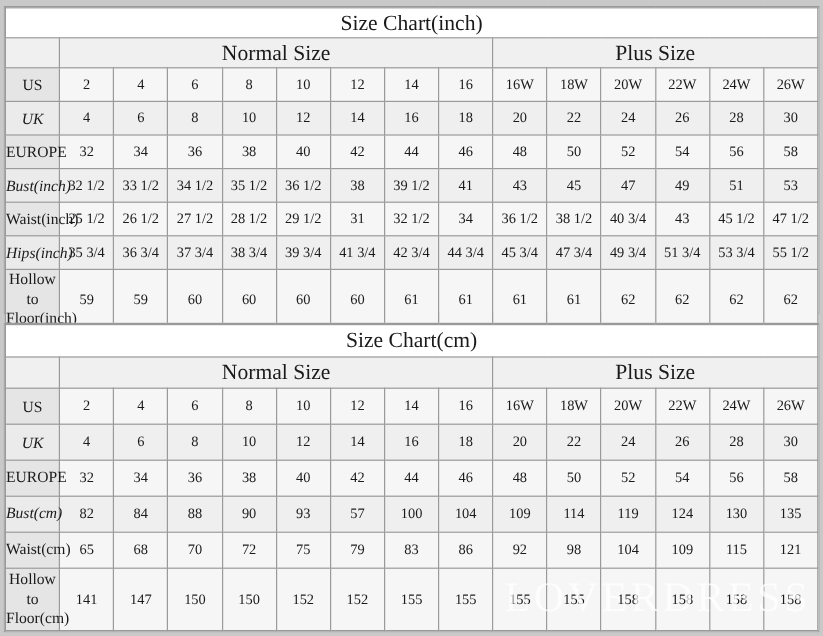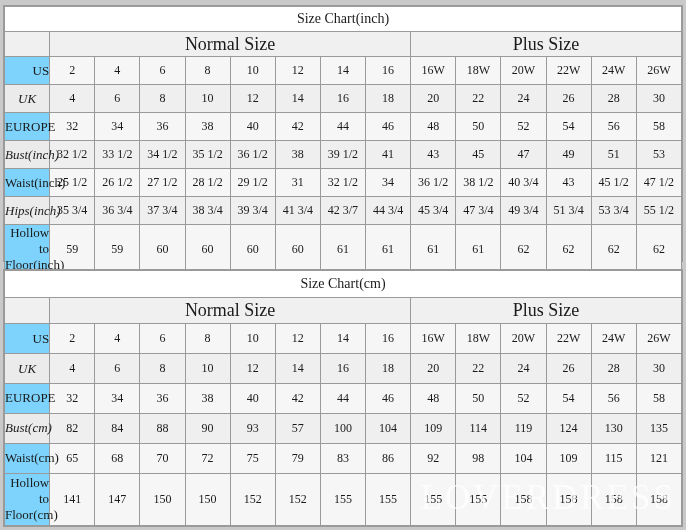--- a/index.html
+++ b/index.html
@@ -47,21 +47,21 @@
   table.size-table td,
   table.size-table th {
     border: 1px solid #9a9a9a;
     text-align: center;
     vertical-align: middle;
     font-weight: normal;
     padding: 0;
     color: #1a1a1a;
   }
   .title-cell {
-    font-size: 14px;
+    font-size: 18px;
     height: 24px;
     background: #ffffff;
   }
   .group-cell {
     font-size: 18px;
     height: 24px;
     background: #f0f0f0;
   }
   .corner-cell {
     background: #f0f0f0;
@@ -70,21 +70,21 @@
     font-size: 13px;
     background: #f0f0f0;
     width: 140px;
   }
   .data-cell {
     font-size: 12px;
     background: #f6f6f6;
   }
   tr.band-a .data-cell { background: #f6f6f6; }
   tr.band-b .data-cell { background: #efefef; }
-  tr.band-a .row-label { background: #7dd3fc; text-align: right; }
+  tr.band-a .row-label { background: #e5e5e5; }
   tr.band-b .row-label { background: #ebebeb; font-style: italic; }
   .data-row { height: 28px; }
   .watermark {
     position: absolute;
     right: 10px;
     bottom: 12px;
     font-size: 35px;
     letter-spacing: 3px;
     color: rgba(255,255,255,0.72);
     font-family: Liberation Serif, serif;
@@ -194,21 +194,21 @@
           <td class="data-cell">47 1/2</td>
         </tr>
         <tr class="data-row band-b">
           <td class="row-label">Hips(inch)</td>
           <td class="data-cell">35 3/4</td>
           <td class="data-cell">36 3/4</td>
           <td class="data-cell">37 3/4</td>
           <td class="data-cell">38 3/4</td>
           <td class="data-cell">39 3/4</td>
           <td class="data-cell">41 3/4</td>
-          <td class="data-cell">42 3/7</td>
+          <td class="data-cell">42 3/4</td>
           <td class="data-cell">44 3/4</td>
           <td class="data-cell">45 3/4</td>
           <td class="data-cell">47 3/4</td>
           <td class="data-cell">49 3/4</td>
           <td class="data-cell">51 3/4</td>
           <td class="data-cell">53 3/4</td>
           <td class="data-cell">55 1/2</td>
         </tr>
         <tr class="data-row band-a">
           <td class="row-label">Hollow to Floor(inch)</td>

